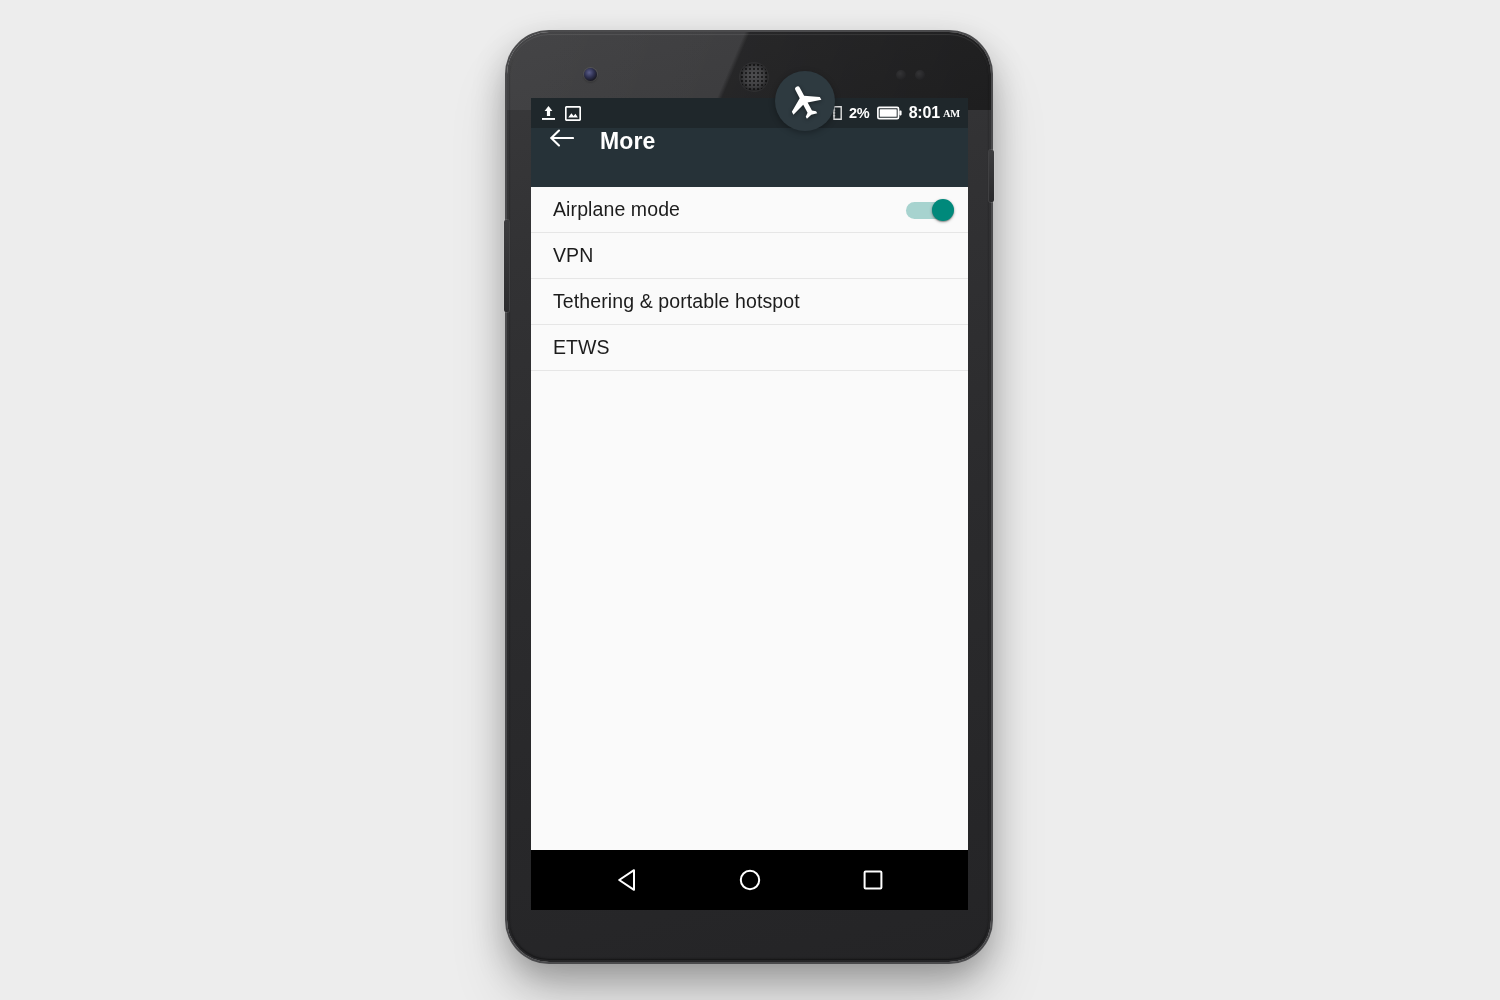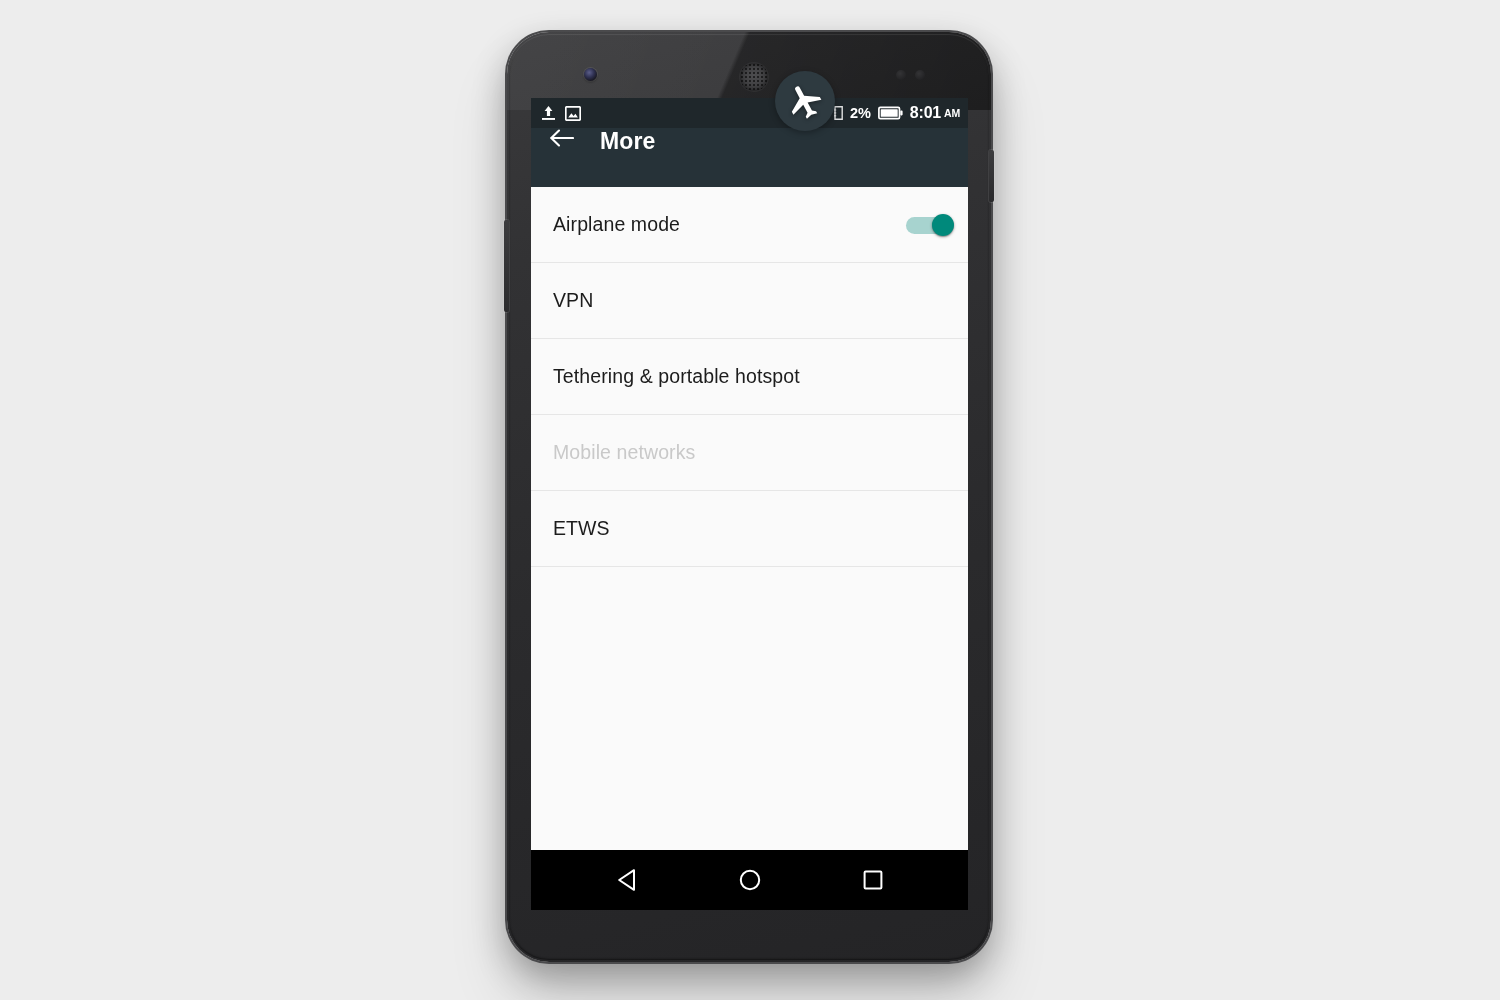--- a/index.html
+++ b/index.html
@@ -133,21 +133,21 @@
     letter-spacing: -0.1px;
   }
   .status-clock {
     font-size: 16px;
     font-weight: bold;
     letter-spacing: -0.2px;
     display: flex;
     align-items: center;
     gap: 3px;
   }
-  .status-clock .meridiem { font-size: 10.5px; font-weight: bold; }
+  .status-clock .meridiem { font-size: 10.5px; font-weight: bold; font-family: Liberation Serif, serif; }
 
   
   .toolbar {
     height: 59px;
     background: #263238;
     display: flex;
     align-items: flex-start;
     padding-left: 18px;
     gap: 26px;
   }
@@ -156,21 +156,21 @@
     color: #ffffff;
     font-size: 23px;
     font-weight: bold;
     letter-spacing: .1px;
   }
 
   
   .settings-list { background: #fafafa; }
   .list-row {
     position: relative;
-    height: 76px;
+    height: 46px;
     display: flex;
     align-items: center;
     padding: 0 14px 0 22px;
     border-bottom: 1px solid #e6e6e6;
     background: #fafafa;
   }
   .row-label {
     font-size: 19.5px;
     color: #1c1c1c;
     letter-spacing: .1px;
@@ -314,23 +314,20 @@
       </div>
 
       <div class="list-row">
         <span class="row-label">VPN</span>
       </div>
 
       <div class="list-row">
         <span class="row-label">Tethering &amp; portable hotspot</span>
       </div>
 
-      <div class="list-row disabled">
-        <span class="row-label">Mobile networks</span>
-      </div>
 
       <div class="list-row">
         <span class="row-label">ETWS</span>
       </div>
 
     </div>
 
     <div class="nav-bar">
       <span class="nav-btn">
         <svg class="nav-back" viewBox="0 0 22 24">

